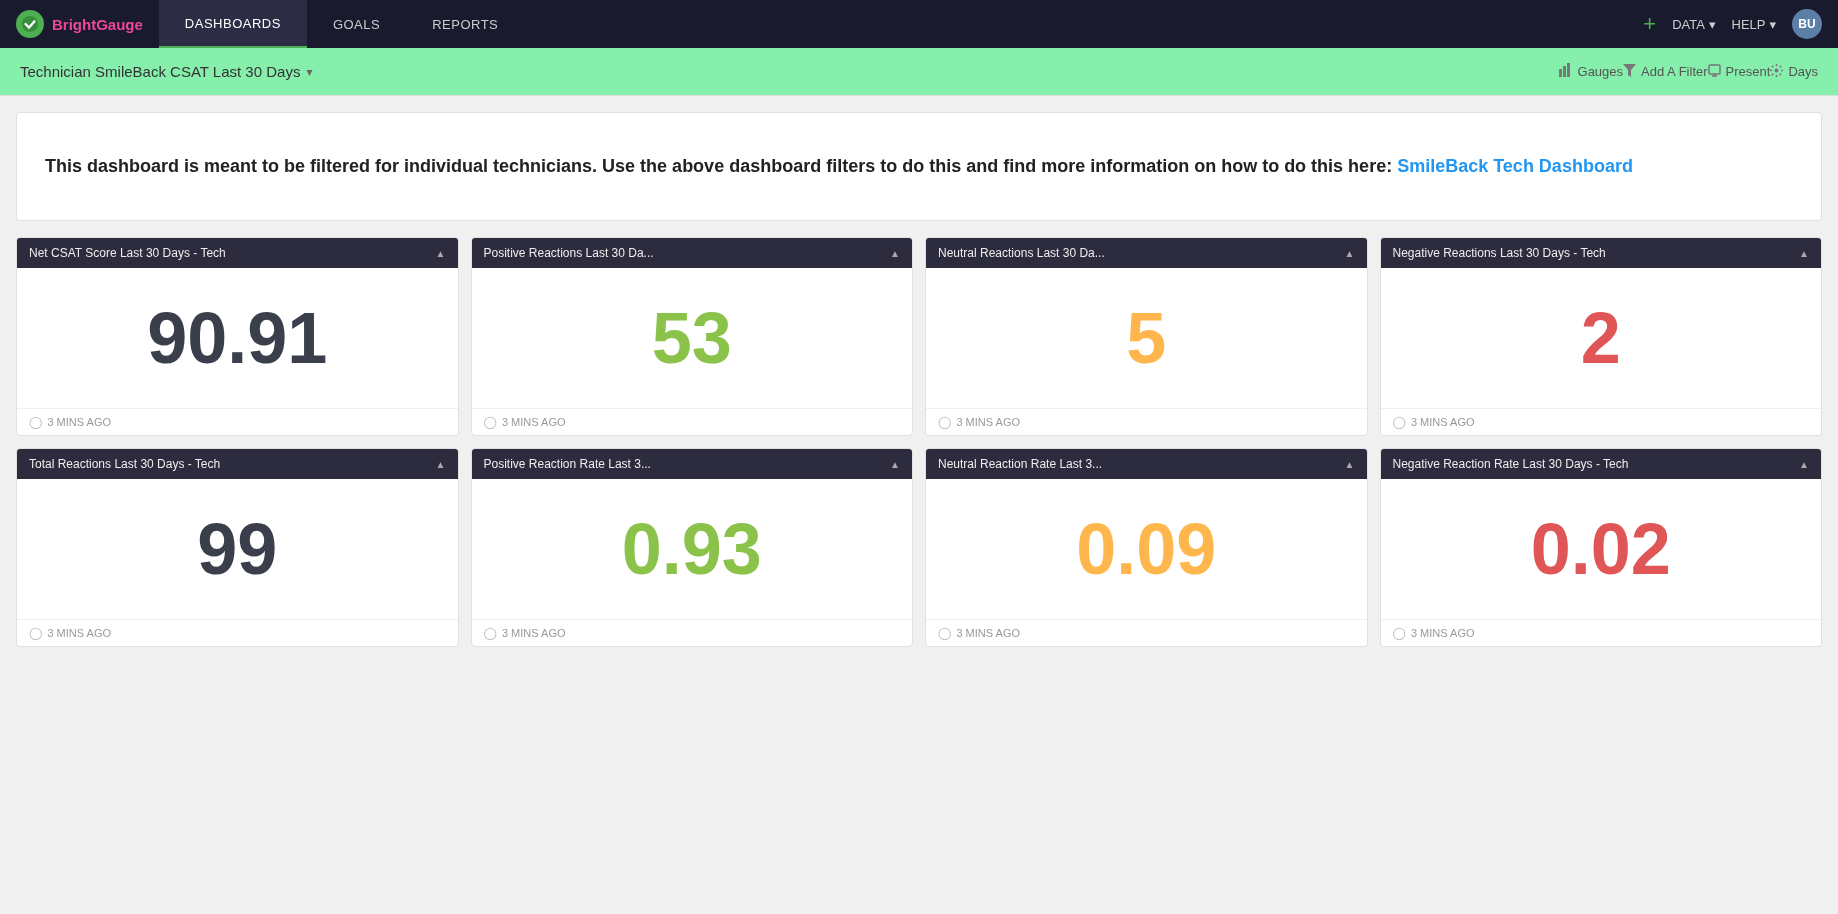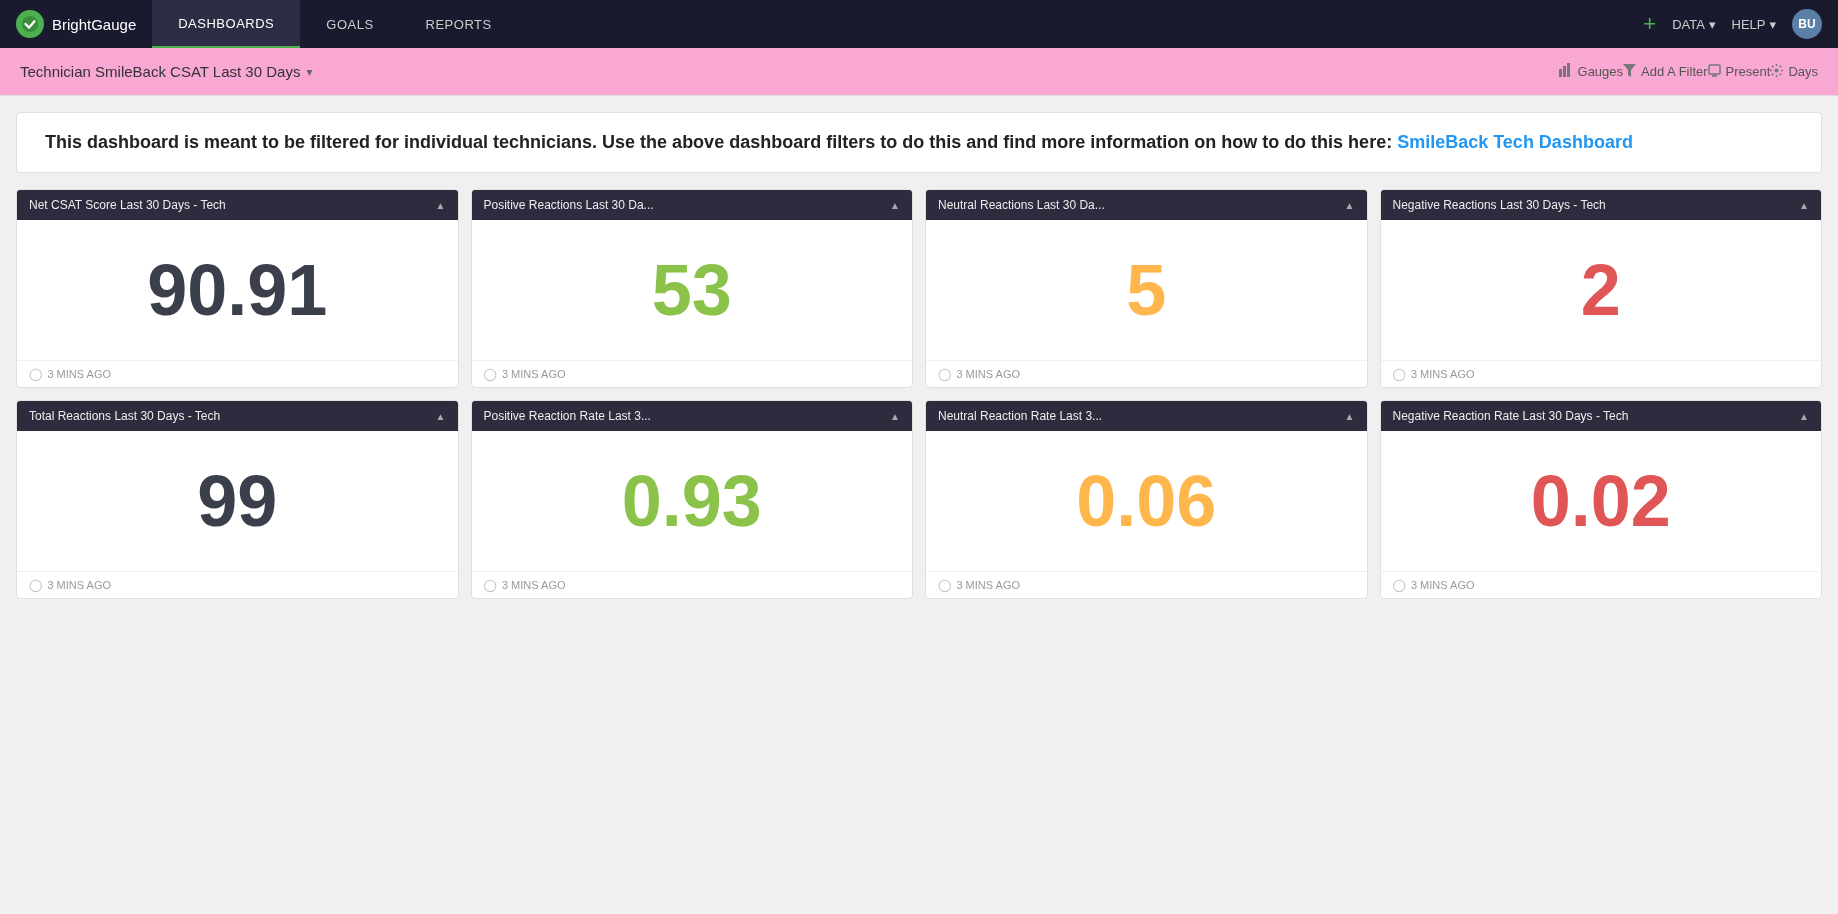--- a/index.html
+++ b/index.html
@@ -21,21 +21,21 @@
       margin-right: 16px;
     }
     .logo-icon {
       width: 28px; height: 28px;
       background: #4caf50;
       border-radius: 50%;
       display: flex; align-items: center; justify-content: center;
       font-size: 14px; color: white; font-weight: bold;
     }
     .logo-text {
-      color: #ffffff; font-size: 15px; font-weight: 400;
+      color: #ec4899; font-size: 15px; font-weight: 700;
     }
     .nav-item {
       color: #ccc;
       font-size: 13px;
       font-weight: 500;
       padding: 0 26px;
       height: 48px;
       display: flex; align-items: center;
       cursor: pointer;
       text-transform: uppercase;
@@ -70,21 +70,21 @@
       width: 30px; height: 30px;
       background: #5b7fa6;
       border-radius: 50%;
       display: flex; align-items: center; justify-content: center;
       color: white; font-size: 12px; font-weight: bold;
       cursor: pointer;
     }
 
     
     .subheader {
-      background: #f9a8d4;
+      background: #86efac;
       border-bottom: 1px solid #ddd;
       height: 48px;
       display: flex;
       align-items: center;
       padding: 0 20px;
     }
     .dashboard-title {
       font-size: 15px;
       color: #333;
       font-weight: 500;
@@ -106,21 +106,21 @@
 
     
     .main-content {
       padding: 16px;
     }
 
     
     .info-banner {
       background: white;
       border-radius: 4px;
-      padding: 16px 28px;
+      padding: 40px 28px;
       margin-bottom: 16px;
       border: 1px solid #e0e0e0;
     }
     .info-banner p {
       font-size: 18px;
       font-weight: 700;
       color: #222;
       line-height: 1.5;
     }
     .info-banner a {
@@ -354,21 +354,21 @@
         <span class="clock-icon">◯</span>
         <span>3 MINS AGO</span>
       </div>
     </div>
         <div class="gauge-card">
       <div class="gauge-header">
         <span class="gauge-header-title">Neutral Reaction Rate Last 3...</span>
         <span class="gauge-up-arrow">▲</span>
       </div>
       <div class="gauge-body">
-        <span class="gauge-value color-orange">0.06</span>
+        <span class="gauge-value color-orange">0.09</span>
       </div>
       <div class="gauge-footer">
         <span class="clock-icon">◯</span>
         <span>3 MINS AGO</span>
       </div>
     </div>
         <div class="gauge-card">
       <div class="gauge-header">
         <span class="gauge-header-title">Negative Reaction Rate Last 30 Days - Tech</span>
         <span class="gauge-up-arrow">▲</span>

